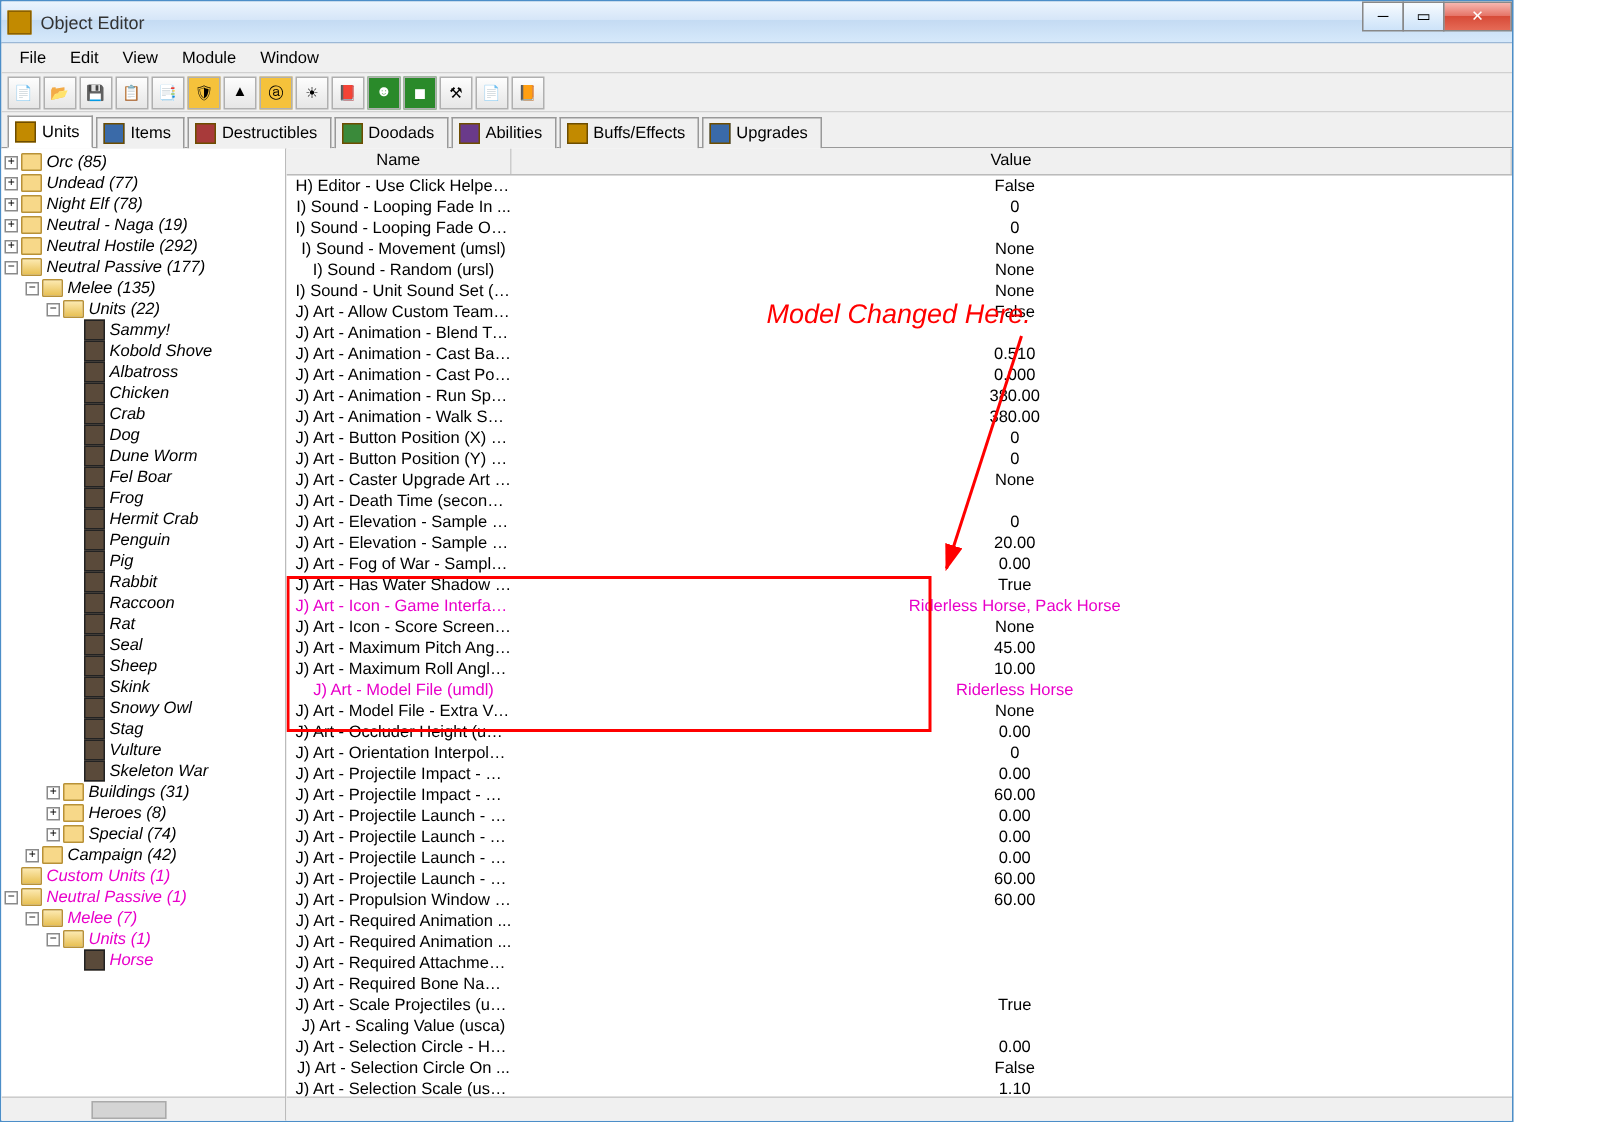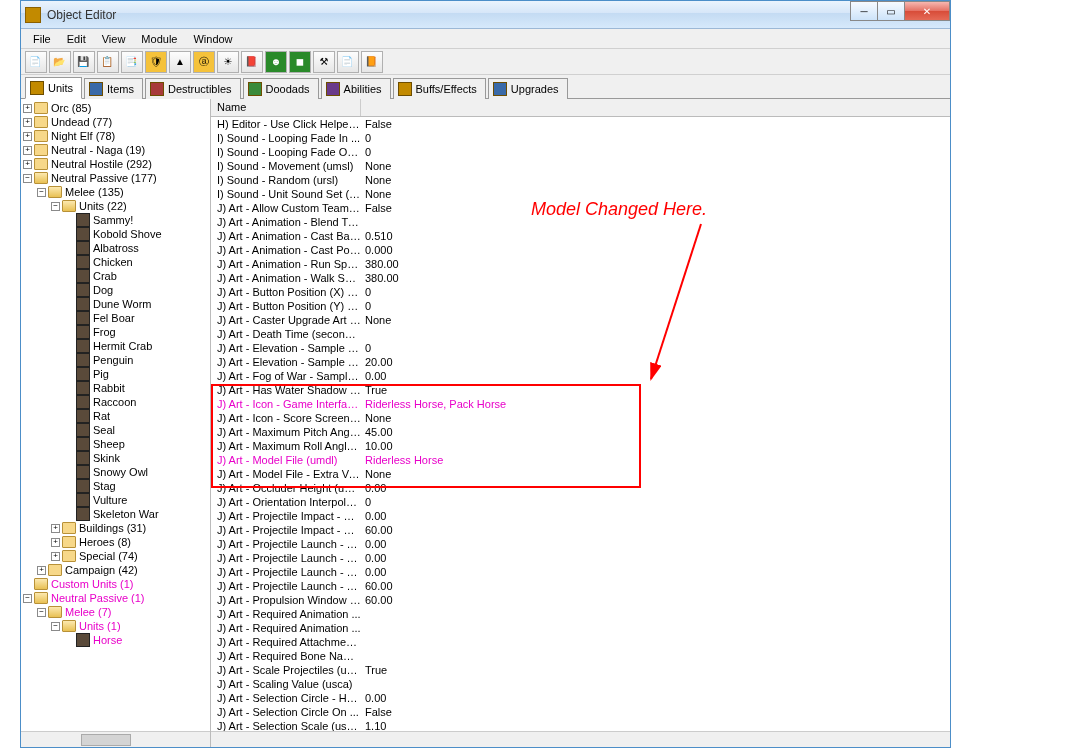--- a/index.html
+++ b/index.html
@@ -1,18 +1,18 @@
 <!DOCTYPE html>
 <html><head>
 <meta charset="utf-8">
 <style>
   * { box-sizing: border-box; margin: 0; padding: 0; }
   body { font-family: "Segoe UI", Tahoma, sans-serif; font-size: 11px; background: #fff; overflow: hidden; width: 1073px; height: 748px; position: relative; }
   
-  .window-frame { border: 1px solid #4c8ec8; width:931px; height:748px; position:relative; background:#f0f0f0;margin-left:20px; }
+  .window-frame { border: 1px solid #4c8ec8; width:1009px; height:748px; position:relative; background:#f0f0f0; }
   .titlebar { height:28px; background:linear-gradient(to bottom,#ebf4fd,#d6e6f8 45%,#c4dbf3 46%,#d6e9fb); display:flex; align-items:center; padding:0 4px; border-bottom:1px solid #9cb8d6; }
   .titlebar .appicon { width:16px; height:16px; background:#c28a00; border:1px solid #8b6000; margin-right:6px; }
   .titlebar .label { color:#333; font-size:12px; }
   .winbtns { position:absolute; right:0; top:0; display:flex; }
   .winbtn { width:28px; height:20px; border:1px solid #888; margin-left:-1px; display:flex; align-items:center; justify-content:center; font-size:10px; font-family:Arial; }
   .winbtn.min { background:linear-gradient(#f7fbff,#cde3f9); }
   .winbtn.max { background:linear-gradient(#f7fbff,#cde3f9); }
   .winbtn.close { background:linear-gradient(#f7b7b0,#e57366 48%,#d74b38 50%,#e56a56); color:#fff; width:46px; }
   
   .menubar { height:20px; background:#f0f0f0; display:flex; align-items:center; padding:0 4px; border-bottom:1px solid #d0d0d0; }
@@ -37,27 +37,27 @@
   
   .tree-pane { width:190px; border-right:1px solid #bbb; overflow:auto; background:#fff; position:relative; }
   .tree { padding:2px 0 2px 2px; white-space:nowrap; }
   .tree .row { display:flex; align-items:center; height:14px; line-height:14px; }
   .tree .indent { display:inline-block; }
   .tree .tog { width:9px; height:9px; border:1px solid #8a8a8a; display:inline-flex; align-items:center; justify-content:center; font-size:8px; line-height:1; margin-right:2px; color:#000; background:#fff;}
   .tree .tog.blank { border:none; background:transparent;}
   .tree .folder { width:14px; height:12px; background:#f7d889; border:1px solid #b89137; border-radius:1px; margin-right:3px; }
   .tree .folder.open { background:linear-gradient(#fce9b0,#e8c053); }
   .tree .uic { width:14px; height:14px; background:#5a4a3a; border:1px solid #222; margin-right:3px; }
-  .tree .lbl { cursor:default; }
+  .tree .lbl { cursor:default;font-style:italic; }
   .tree .lbl.pink { color:#e800c9; }
   .tree-scroll-x { position:absolute; bottom:0; left:0; right:0; height:16px; background:#f0f0f0; border-top:1px solid #ccc; display:flex; align-items:center;}
   .tree-scroll-x .thumb { width:50px; height:12px; background:#d4d4d4; border:1px solid #aaa; margin-left:60px;}
   
   
-  .props-pane { flex:1; overflow:auto; position:relative; background:#fff; }
+  .props-pane { flex:1; overflow:auto; position:relative; background:#fff;text-align:center; }
   .props-header { position:sticky; top:0; display:flex; background:#f0f0f0; border-bottom:1px solid #bbb; height:18px; }
   .props-header .col { padding:2px 6px; border-right:1px solid #ccc; }
   .props-header .col.name { width:150px; }
   .props-header .col.val { flex:1; }
   .props-body { }
   .prow { display:flex; height:14px; line-height:14px; }
   .prow .pn { width:150px; padding-left:6px; overflow:hidden; text-overflow:ellipsis; white-space:nowrap;}
   .prow .pv { flex:1; padding-left:4px; overflow:hidden; white-space:nowrap;}
   .prow.pink .pn, .prow.pink .pv { color:#e800c9; }
   
@@ -382,20 +382,21 @@
             <span class="lbl pink">Horse</span>
           </div>
         </div>
       <div class="tree-scroll-x">
           <div class="thumb"></div>
         </div>
     </div>
     <div class="props-pane">
       <div class="props-header">
         <div class="col name">Name</div>
+        <div class="col val">Value</div>
       </div>
       <div class="props-body" id="props-body">
           <div class="prow">
             <div class="pn">H) Editor - Use Click Helper (...</div>
             <div class="pv">False</div>
           </div>
           <div class="prow">
             <div class="pn">I) Sound - Looping Fade In ...</div>
             <div class="pv">0</div>
           </div>

